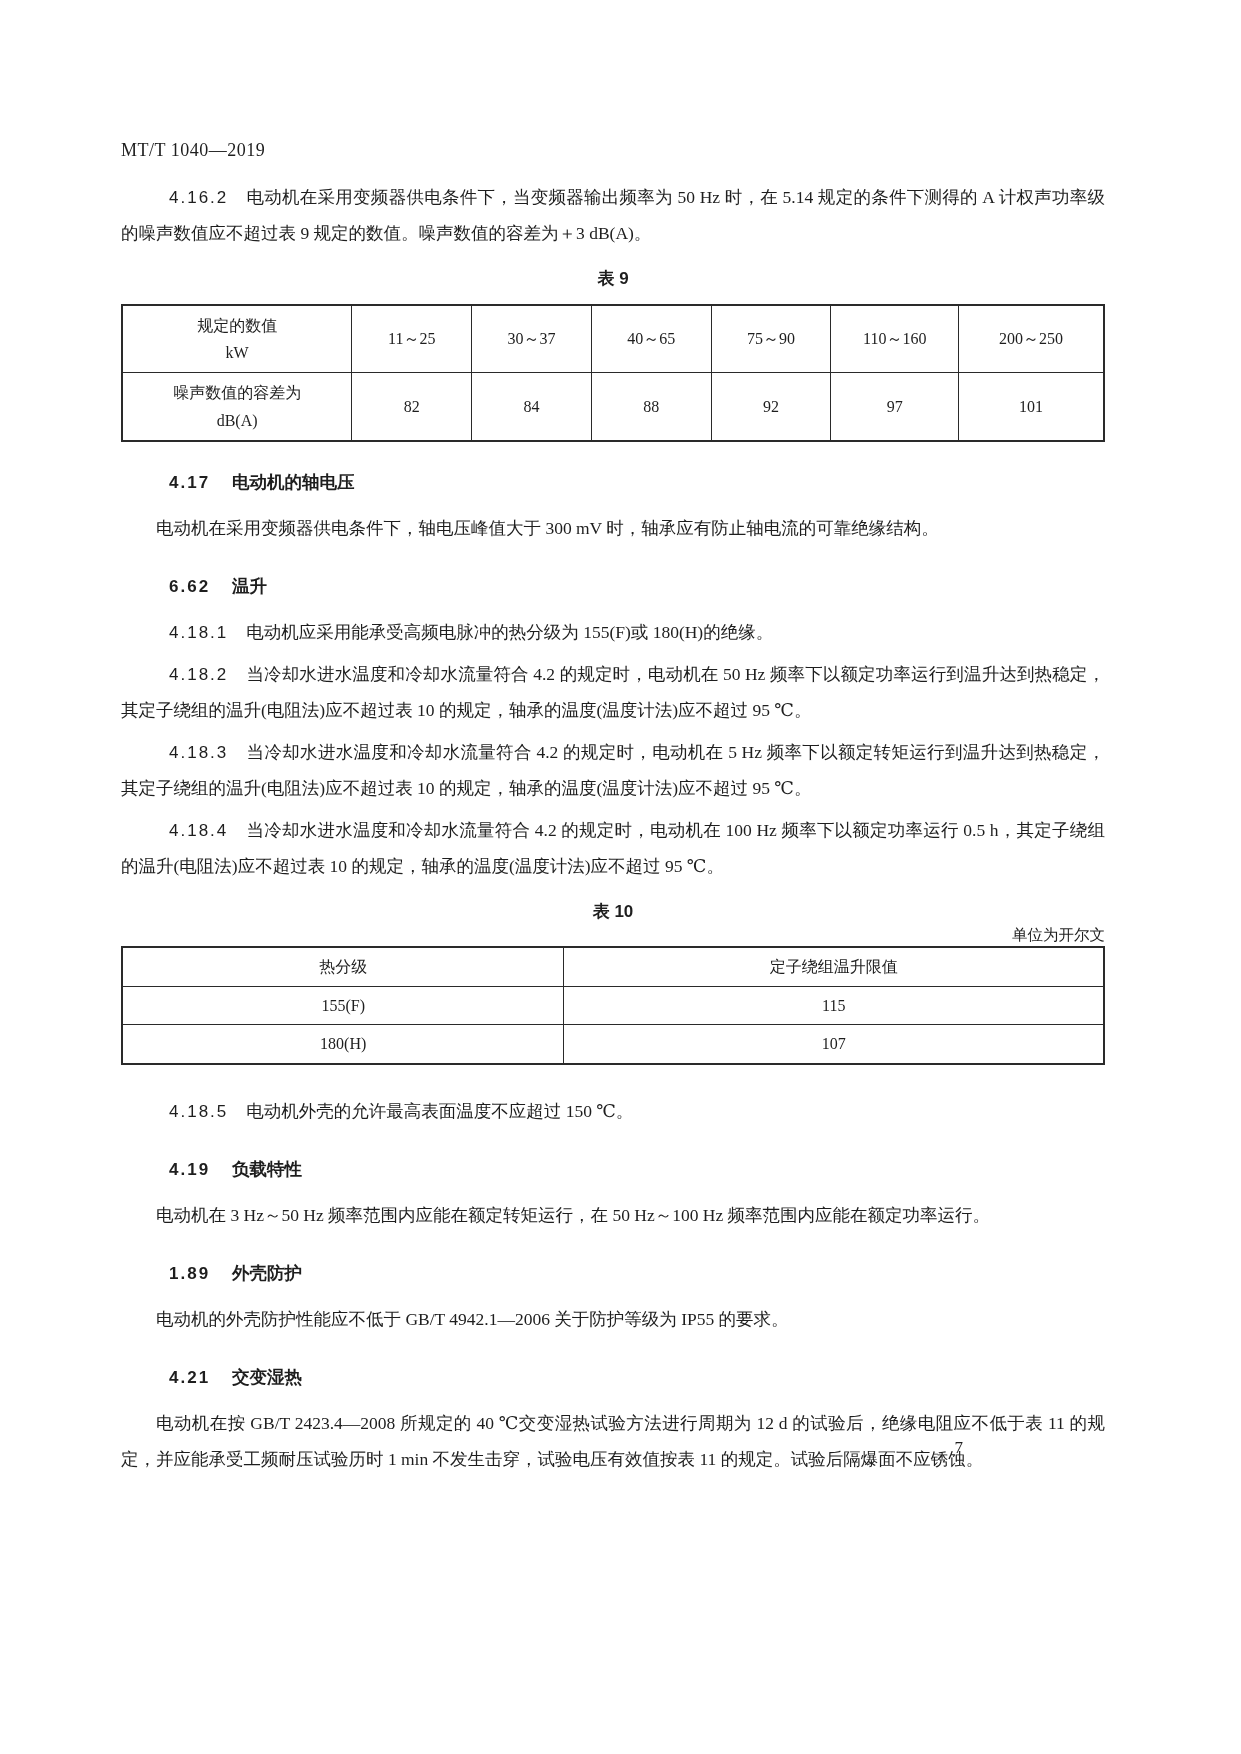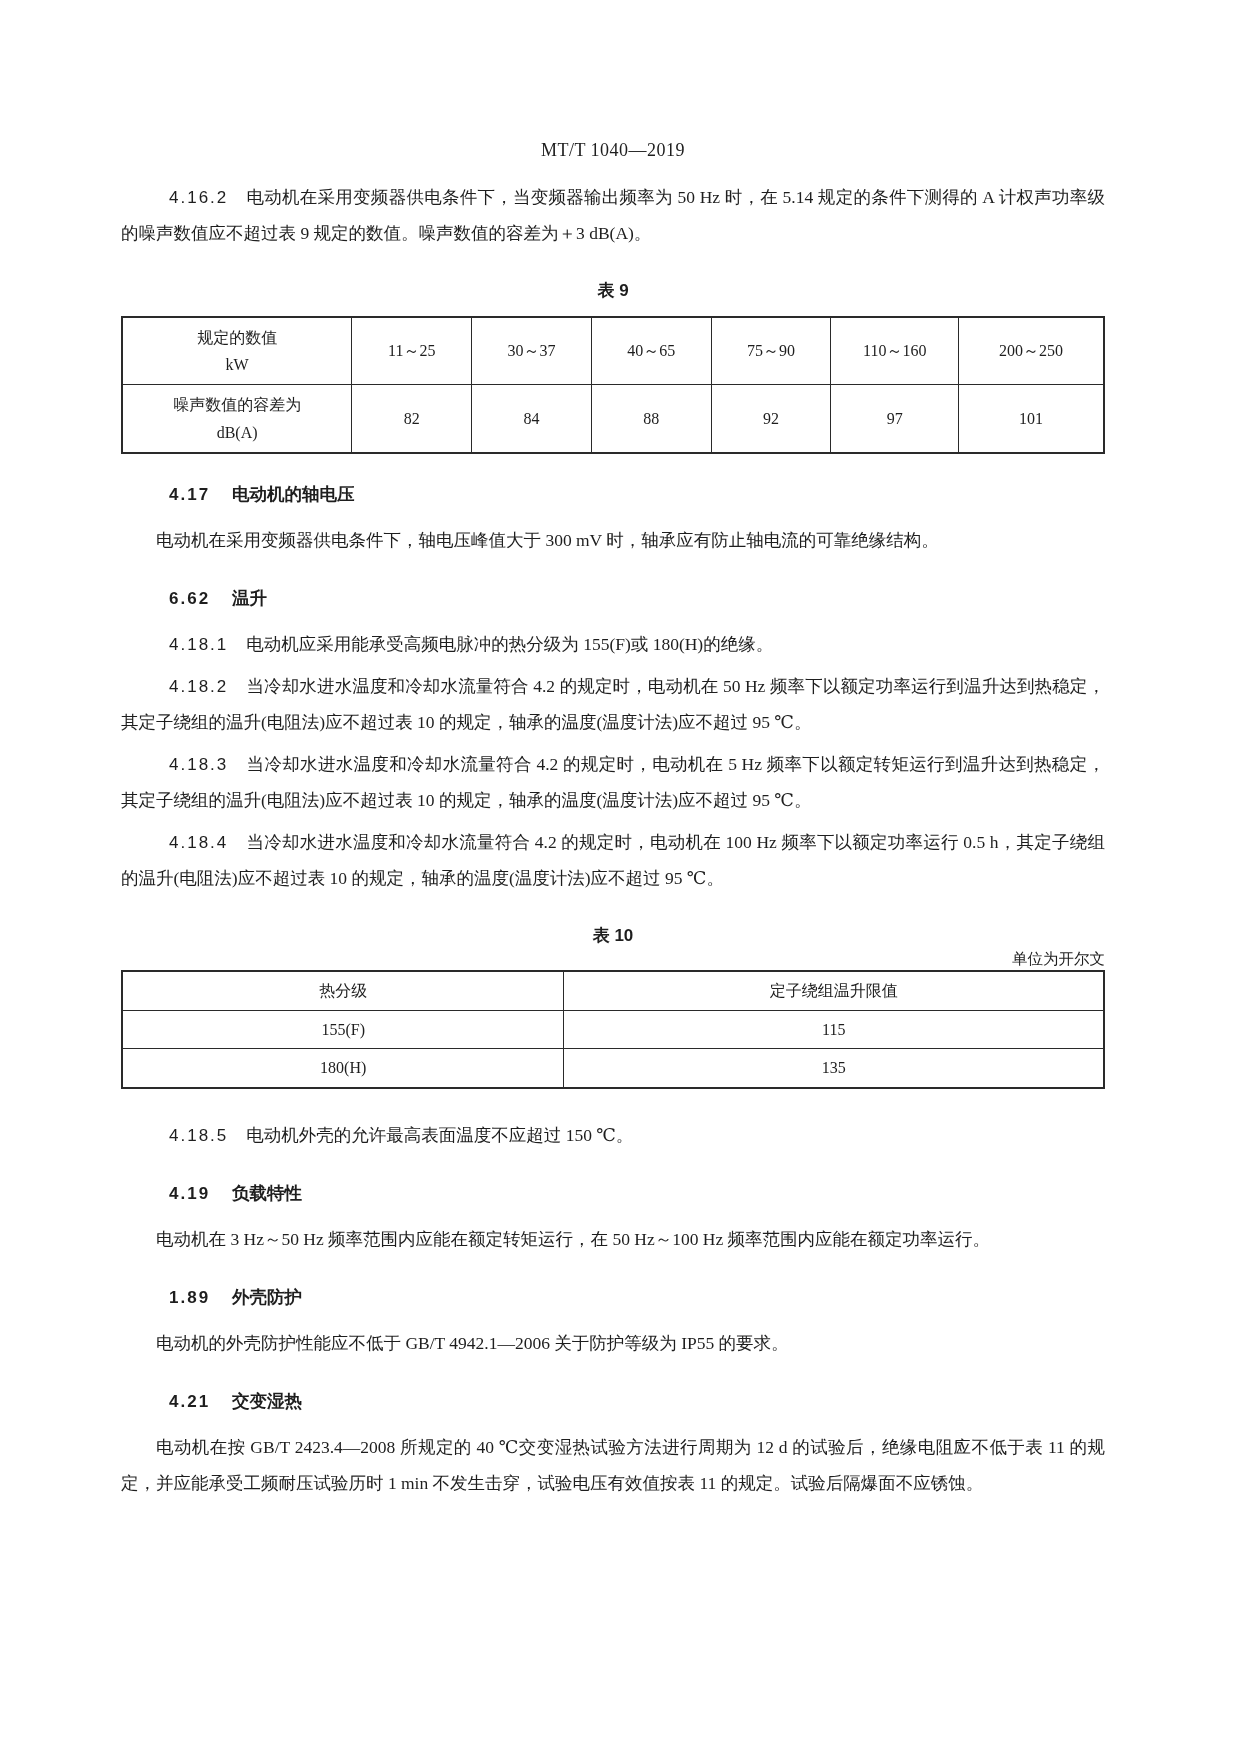--- a/index.html
+++ b/index.html
@@ -11,21 +11,21 @@
     color: #1e1e1e;
     font-family: "Liberation Serif", "DejaVu Serif", serif;
   }
   .page {
     position: relative;
     width: 100%;
     height: 100%;
     padding: 140px 136px 0 121px;
   }
   .doc-header {
-    text-align: center;
+    text-align: left;
     font-size: 18px;
     letter-spacing: 0.5px;
     margin-bottom: 18px;
   }
   p.clause { font-size: 17.5px; line-height: 2.06; text-align: justify; margin-bottom: 6px; }
   .clause-num {
     display: inline-block;
     margin-right: 18px;
     letter-spacing: 2px;
     font-family: "Liberation Sans", "DejaVu Sans", sans-serif;
@@ -39,21 +39,21 @@
     font-weight: bold;
     margin-top: 28px;
     margin-bottom: 16px;
   }
   h3.heading .clause-num { font-weight: bold; margin-right: 22px; letter-spacing: 2px; }
   .table-caption {
     text-align: center;
     font-family: "Liberation Sans", "DejaVu Sans", sans-serif;
     font-weight: bold;
     font-size: 17px;
-    margin-top: 28px;
+    margin-top: 16px;
     margin-bottom: 14px;
   }
   .unit-note {
     text-align: right;
     font-size: 15.5px;
     margin-bottom: 0;
   }
   table.std {
     width: 100%;
     border-collapse: collapse;
@@ -164,21 +164,21 @@
         <tr>
       <td>热分级</td>
       <td>定子绕组温升限值</td>
     </tr>
     <tr>
       <td>155(F)</td>
       <td>115</td>
     </tr>
     <tr>
       <td>180(H)</td>
-      <td>135</td>
+      <td>107</td>
     </tr>
   </tbody>
     </table>
 
   <p class="clause">
     <span class="clause-num">4.18.5</span><span>电动机外壳的允许最高表面温度不应超过 150 ℃。</span>
   </p>
 
   <h3 class="heading">
     <span class="clause-num">4.19</span><span>负载特性</span>

